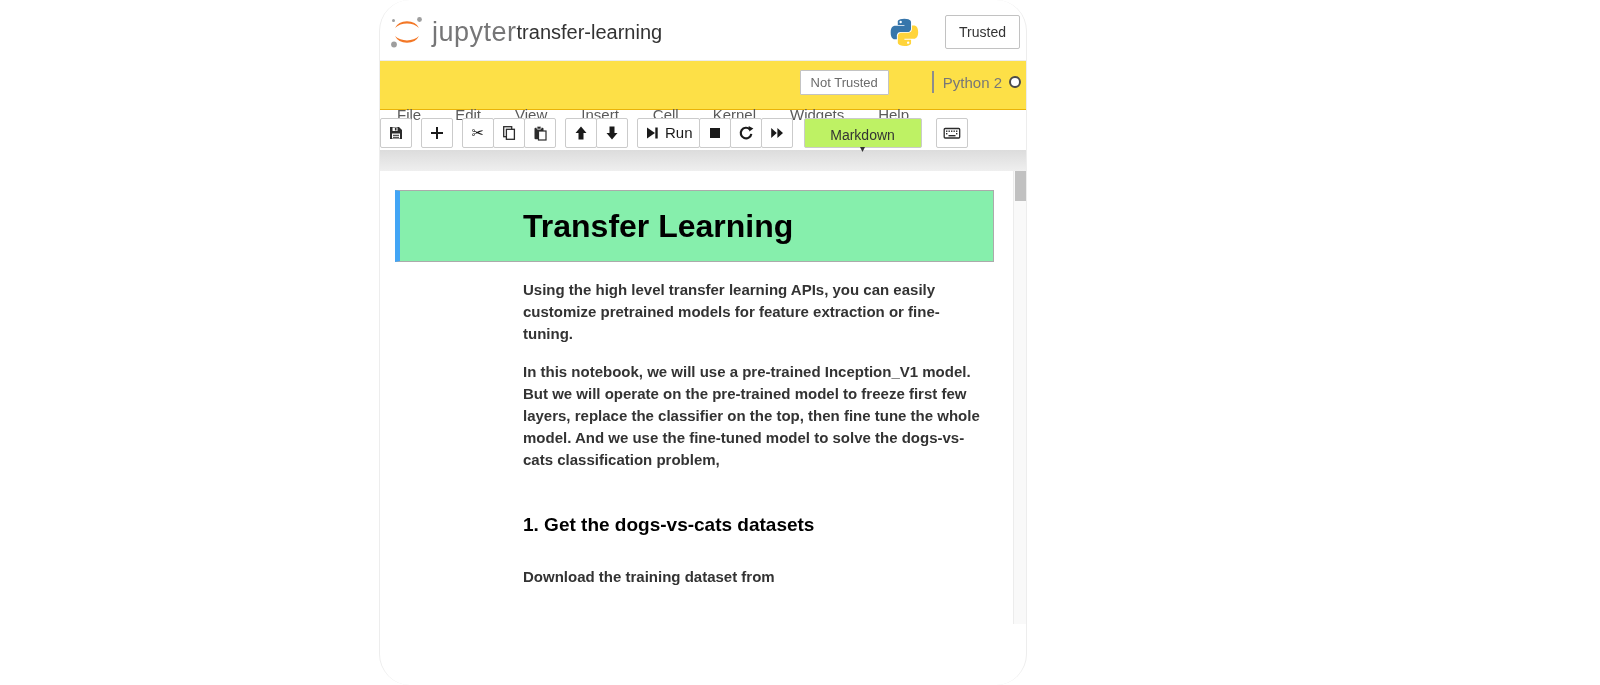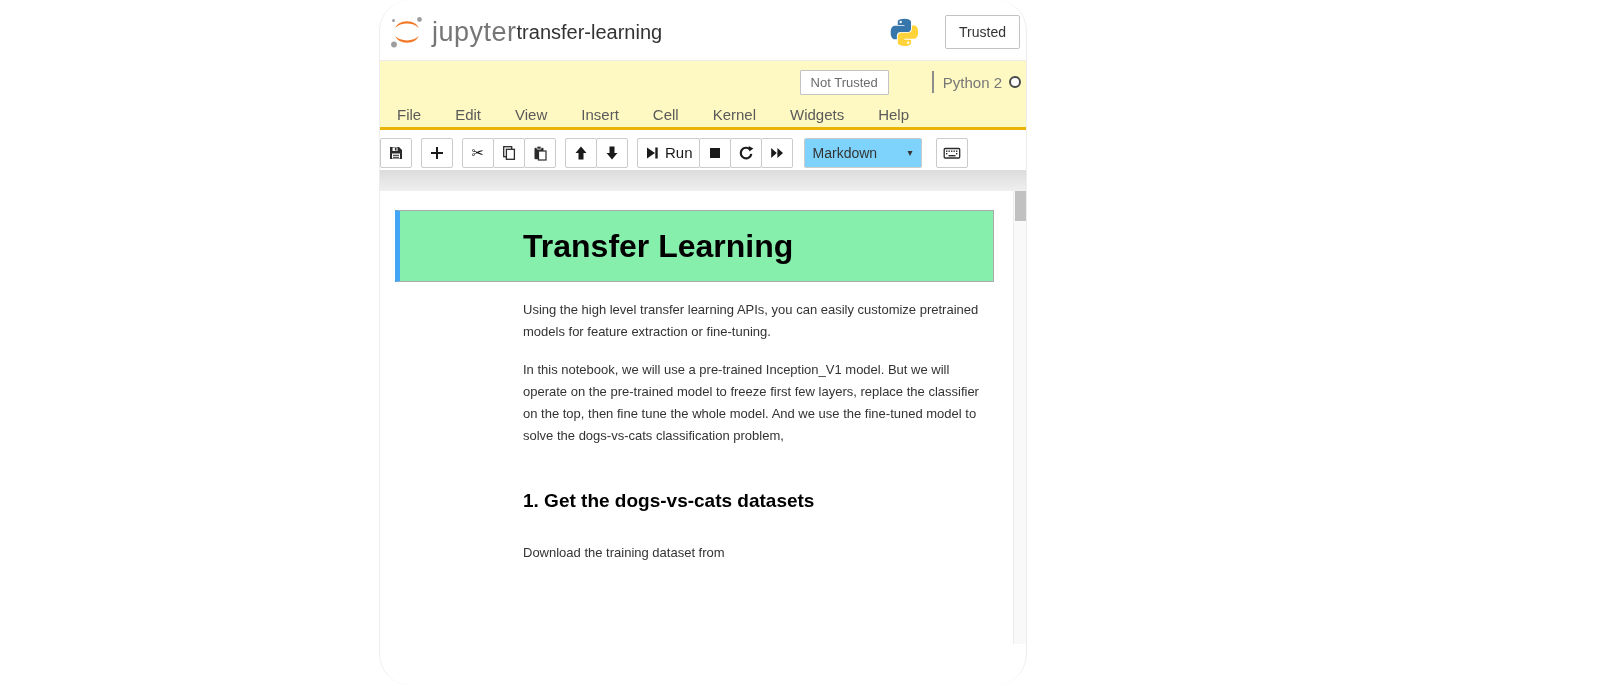--- a/index.html
+++ b/index.html
@@ -18,22 +18,22 @@
   .header-top{height:60px;display:flex;align-items:center;padding:4px 6px 0 6px;}
   .jp-logo{display:flex;align-items:center;cursor:pointer;}
   .jp-logo-text{font-size:27px;color:#767677;letter-spacing:.5px;margin-left:4px;}
   .nb-title{font-size:20px;color:#333;flex:0 0 auto;}
   .header-spacer{flex:1;}
   .py-logo{width:33px;height:33px;margin-right:24px;}
   .logout-btn{background:#fff;border:1px solid #c2c2c2;border-radius:2px;
     font-size:14px;color:#333;padding:8px 13px;cursor:pointer;}
 
   
-  .menu-wrap{background:#fef9c3;border-top:1px solid #ececec;border-bottom:3px solid #eab308;
-    height:70px;padding-top:6px;}
+  .menu-wrap{background:#fde047;border-top:1px solid #ececec;border-bottom:1px solid #eab308;
+    height:50px;padding-top:6px;}
   .menu-row1{display:flex;justify-content:flex-end;align-items:center;height:30px;padding-right:5px;}
   .trusted-badge{border:1px solid #c3c3c3;background:#fff;color:#6b6b6b;font-size:13px;
     padding:4px 10px;border-radius:1px;cursor:pointer;}
   .kernel-sep{width:2px;height:22px;background:#8d8d8d;margin-left:43px;margin-right:9px;}
   .kernel-name{font-size:15px;color:#777;}
   .kernel-ind{width:12px;height:12px;border:2px solid #4a4a4a;border-radius:50%;
     background:#fff;margin-left:7px;}
   .menu-row2{display:flex;align-items:flex-end;margin-top:2px;height:30px;}
   .menu-item{font-size:15px;color:#5a5a5a;padding:6px 17px;cursor:pointer;}
 
@@ -41,40 +41,40 @@
   .toolbar{display:flex;align-items:center;padding:5px 0 0 0;height:40px;background:#fff;}
   .grp{display:flex;margin-right:9px;}
   .btn{display:inline-flex;align-items:center;justify-content:center;height:30px;min-width:32px;
     background:#fff;border:1px solid #cbcbcb;border-radius:2px;color:#1a1a1a;cursor:pointer;
     font-size:14px;padding:0 6px;}
   .btn + .btn{margin-left:-1px;}
   .btn svg{display:block;}
   .btn .lbl{margin-left:5px;font-size:15px;color:#1a1a1a;}
   .glyph{font-size:15px;color:#1a1a1a;line-height:1;}
   .cell-type-dd{display:flex;align-items:center;justify-content:space-between;height:30px;width:118px;
-    border:1px solid #cbcbcb;border-radius:2px;background:#7dd3fc;padding:0 8px;cursor:pointer;margin-left:2px;}
+    border:1px solid #cbcbcb;border-radius:2px;background:#bef264;padding:8px 8px;cursor:pointer;margin-left:2px;flex-direction:column;}
   .cell-type-dd .val{font-size:14px;color:#333;}
   .cell-type-dd .caret{font-size:10px;color:#333;}
   .kb-btn{margin-left:14px;}
 
   
   .shadow-strip{height:21px;background:linear-gradient(#dcdcdc,#efefef);}
 
   
   .nb-area{position:relative;height:453px;background:#fff;overflow:hidden;}
   .scrollbar{position:absolute;right:0;top:-21px;bottom:-180px;width:13px;
     background:rgba(0,0,0,0.025);border-left:1px solid rgba(0,0,0,0.05);}
   .scroll-thumb{position:absolute;top:5px;left:1px;width:11px;height:46px;background:#c1c1c1;cursor:pointer;}
 
   .cell-selected{margin:19px 50px 0 15px;width:599px;border:1px solid #ababab;
     border-left:5px solid var(--selected-cell);background:#86efac;padding:16px 0 16px 123px;cursor:pointer;}
   .cell-selected h1{font-size:32px;font-weight:bold;color:#000;line-height:38px;}
 
   .md-cell{padding-left:143px;cursor:pointer;}
-  .md-cell p{width:465px;font-size:13px;line-height:22px;color:#333;}
+  .md-cell p{width:465px;font-size:15px;line-height:22px;color:#333;font-weight:bold;}
   .p1{margin-top:17px;}
   .p2{margin-top:16px;}
   .h2-cell h2{font-size:24px;font-weight:bold;color:#000;margin-top:45px;line-height:30px;}
   .h3-cell h3{font-size:19px;font-weight:bold;color:#000;margin-top:41px;line-height:25px;}
   .p3{margin-top:29px;}
 </style>
 </head>
 <body>
 
 <div id="app">

